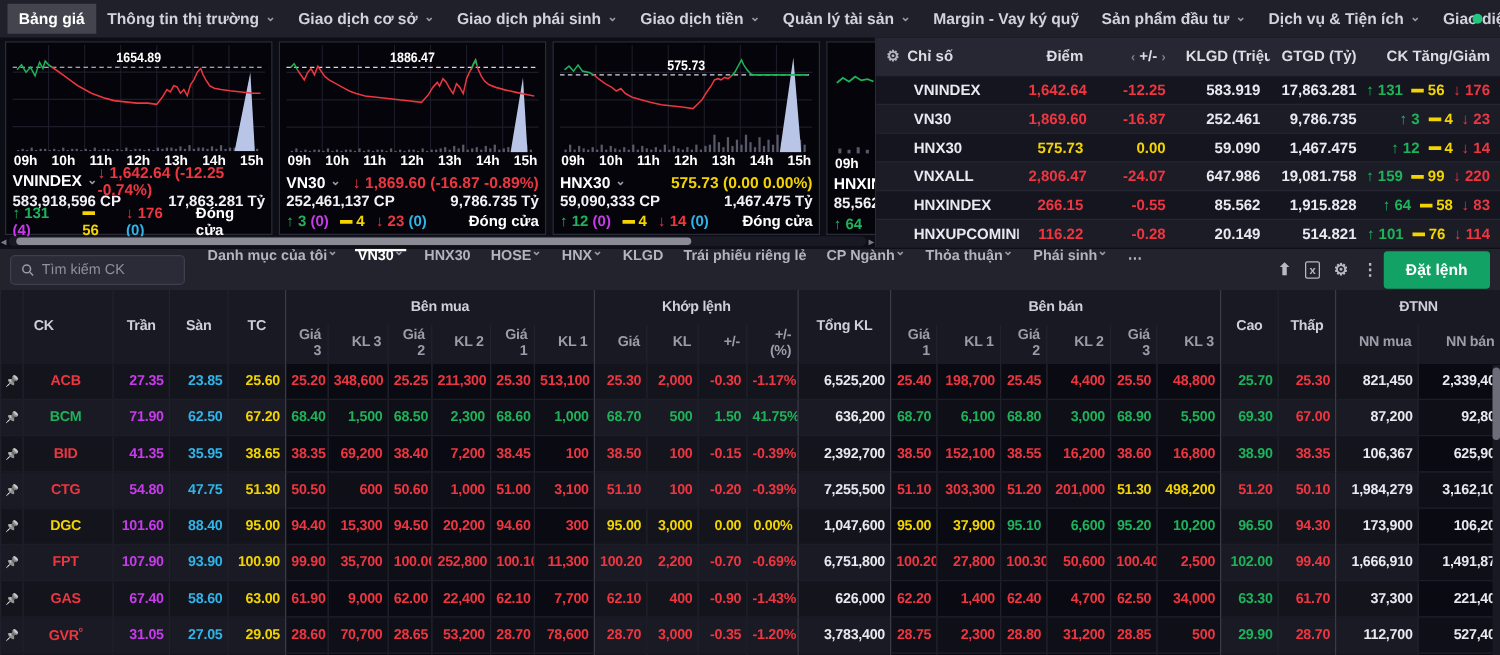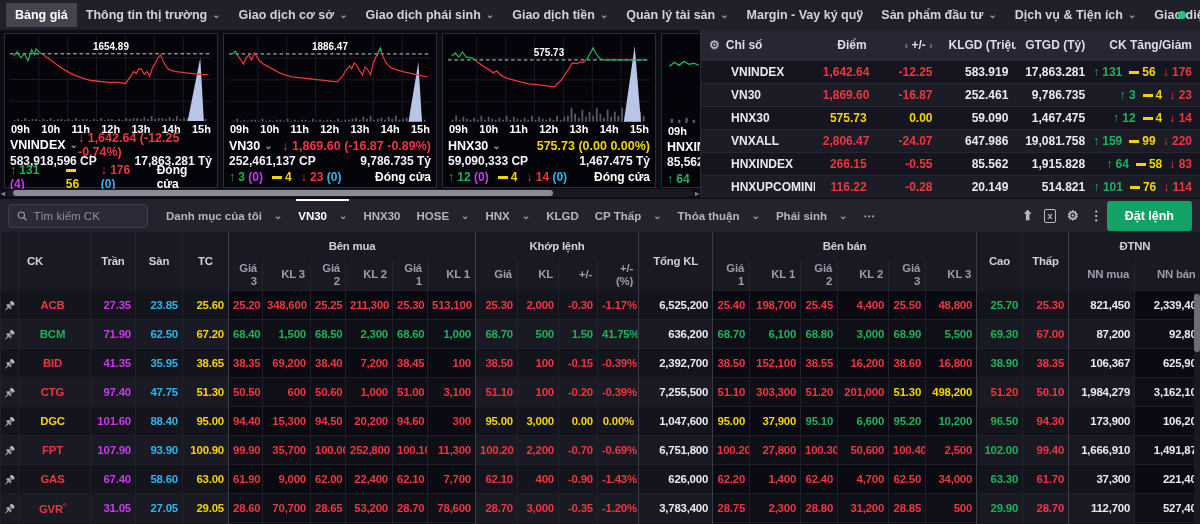--- a/index.html
+++ b/index.html
@@ -52,21 +52,21 @@
   .idx-row:nth-child(odd){background:#15151f}
   .idx-row:nth-child(even){background:#1c1c27}
   .ckcell{display:flex;justify-content:flex-end;gap:7px;align-items:center}
   .gear{color:#b5b5c2;cursor:pointer}
   
   .toolbar{height:34px;background:#23232e;display:flex;align-items:center;padding:0 8px;border-top:1px solid #0a0a10;white-space:nowrap}
   .search{width:140px;height:24px;background:#2b2b37;border:1px solid #3e3e4c;border-radius:4px;display:flex;align-items:center;gap:6px;padding:0 8px;flex-shrink:0}
   .search input{background:transparent;border:none;outline:none;color:#ddd;width:100%;font:400 11.5px "Liberation Sans",sans-serif}
   .search input::placeholder{color:#8f8f9d}
   .tabs{display:flex;align-items:center;height:100%;margin-left:10px;font-size:11.5px;color:#b4b4c0;overflow:hidden;flex:1}
-  .tab{padding:0 8px;height:100%;display:flex;align-items:center;gap:12px;position:relative;cursor:pointer}
+  .tab{padding:0 8px;height:100%;display:flex;gap:0;position:relative;cursor:pointer}
   .tab.active{color:#fff}
   .tab.active::before{content:"";position:absolute;top:0;left:6px;right:6px;height:2px;background:#fff}
   .ticons{display:flex;align-items:center;gap:11px;color:#b9b9c6;font-size:13px;flex-shrink:0;margin:0 4px}
   .ticon{cursor:pointer}
   .xl-icon{display:inline-block;width:12px;height:14px;border:1px solid #b9b9c6;border-radius:2px;font-size:9px;line-height:12px;text-align:center}
   .order-btn{background:#12a266;color:#fff;border:none;border-radius:3px;padding:8px 18px;font:700 12.5px "Liberation Sans",sans-serif;cursor:pointer;flex-shrink:0}
   
   .stock{position:relative;height:292px;overflow:hidden;background:#14141d}
   table{border-collapse:collapse;table-layout:fixed;width:1200px;font-size:11.4px;letter-spacing:-0.2px}
   th{color:var(--mut);font-weight:700;border-left:1px solid #23232f;background:#191923}
@@ -595,21 +595,24 @@
         <span class="caret">⌄</span>
       </div>
       <div class="tab">
         <span>HNX</span>
         <span class="caret">⌄</span>
       </div>
       <div class="tab">
         <span>KLGD</span>
       </div>
       <div class="tab">
-        <span>CP Thấp</span>
+        <span>Trái phiếu riêng lẻ</span>
+      </div>
+      <div class="tab">
+        <span>CP Ngành</span>
         <span class="caret">⌄</span>
       </div>
       <div class="tab">
         <span>Thỏa thuận</span>
         <span class="caret">⌄</span>
       </div>
       <div class="tab">
         <span>Phái sinh</span>
         <span class="caret">⌄</span>
       </div>
@@ -774,21 +777,21 @@
           <td class="t-d zb">38.60</td>
           <td class="t-d zb">16,800</td>
           <td class="t-u gs">38.90</td>
           <td class="t-d ">38.35</td>
           <td class="t-w gs">106,367</td>
           <td class="t-w zb">625,90</td>
         </tr>
         <tr class="even">
           <td class="pin"><span class="pin-ic">📌</span></td>
           <td class="code t-d">CTG</td>
-          <td class="t-c ">97.40</td>
+          <td class="t-c ">54.80</td>
           <td class="t-f ">47.75</td>
           <td class="t-r ">51.30</td>
           <td class="t-d zb gs">50.50</td>
           <td class="t-d zb">600</td>
           <td class="t-d zb">50.60</td>
           <td class="t-d zb">1,000</td>
           <td class="t-d zb">51.00</td>
           <td class="t-d zb">3,100</td>
           <td class="t-d gs">51.10</td>
           <td class="t-d ">100</td>

